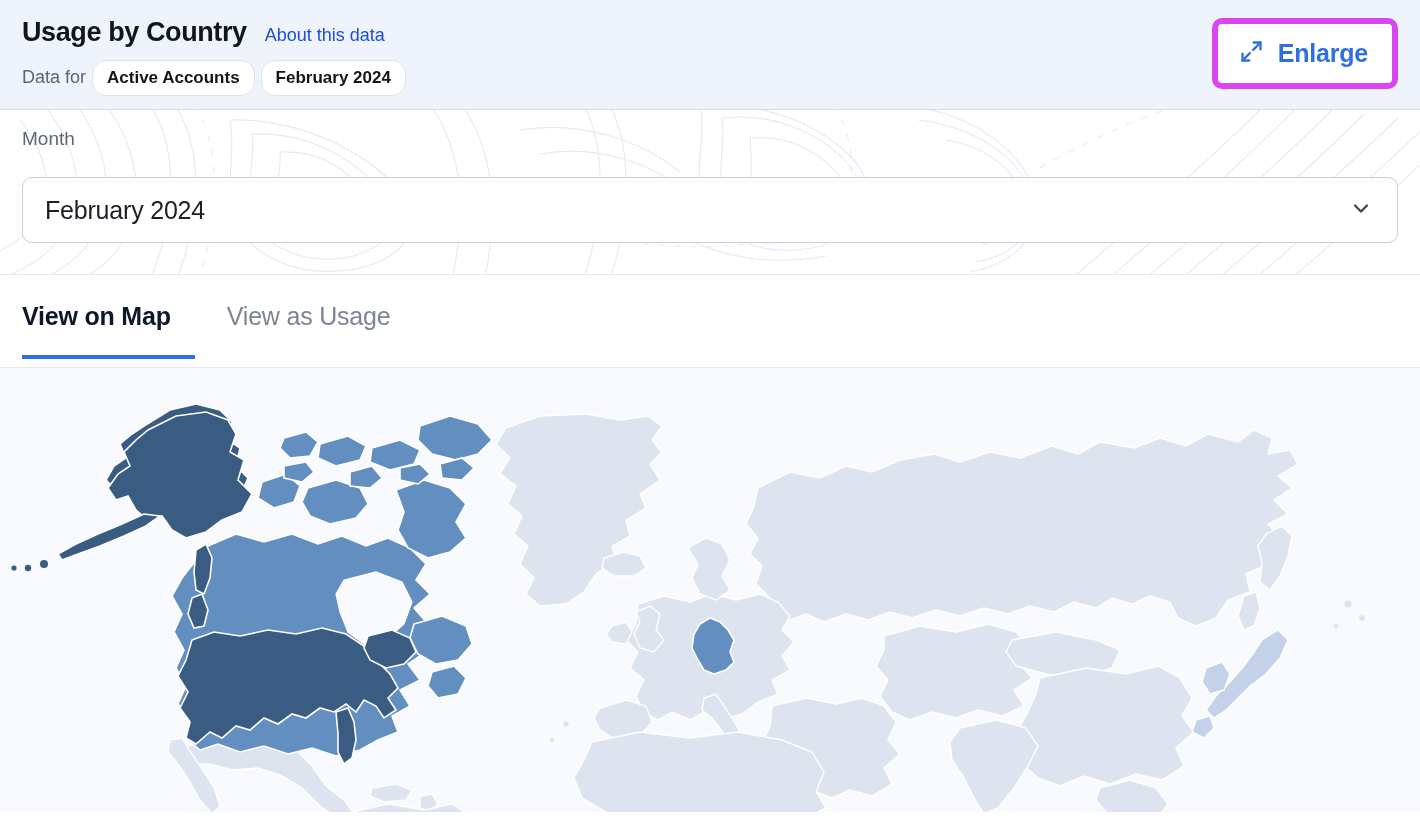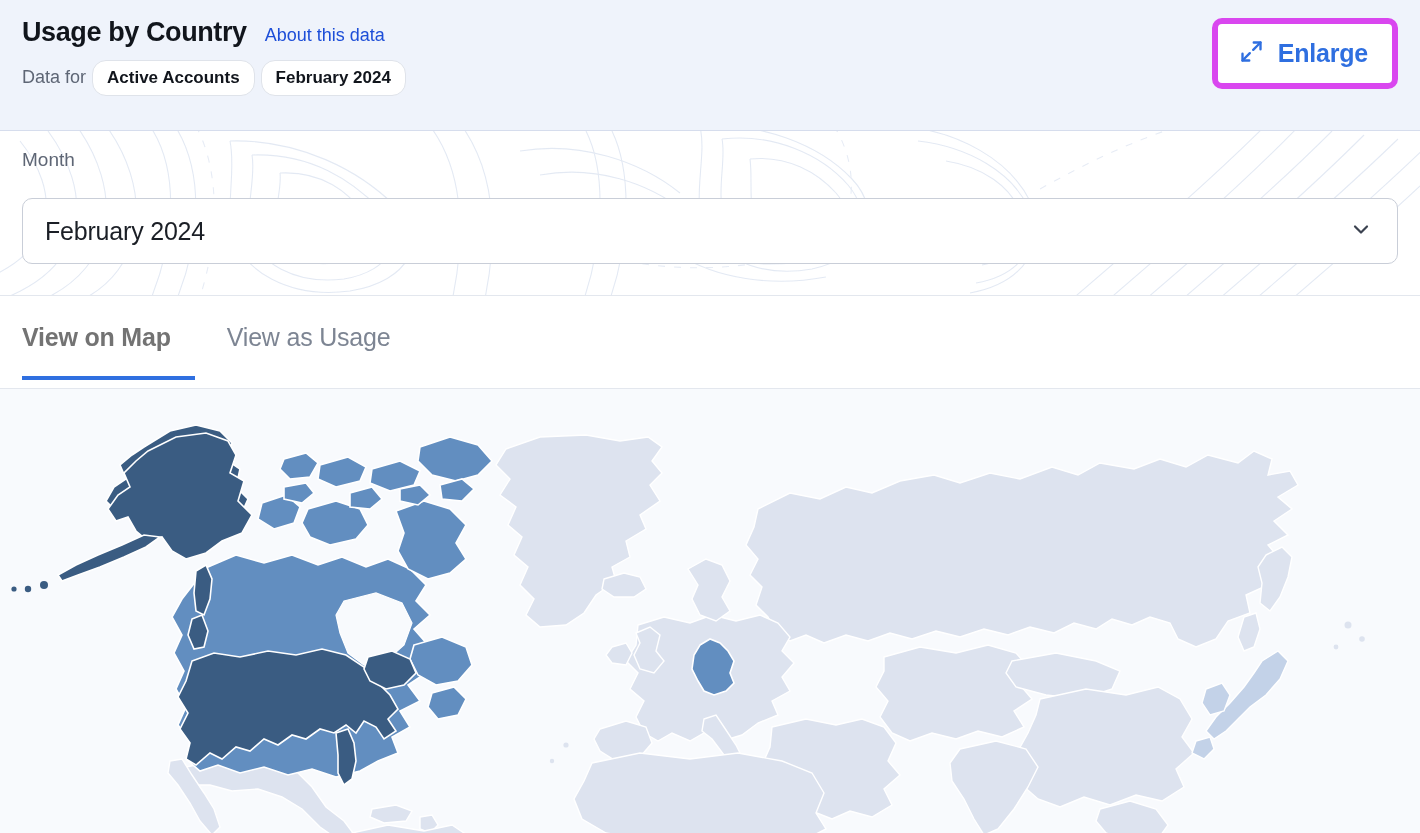--- a/index.html
+++ b/index.html
@@ -12,21 +12,21 @@
     height: 833px;
     overflow: hidden;
     font-family: "Liberation Sans", sans-serif;
     -webkit-font-smoothing: antialiased;
     color: #1b1f26;
   }
 
   
   .card-header {
     position: relative;
-    height: 131px;
+    height: 110px;
     box-sizing: border-box;
     background: #eff3fb;
     border-bottom: 1px solid #d6dded;
     padding: 18px 20px 12px 22px;
   }
   .title-row {
     display: flex;
     align-items: baseline;
     gap: 18px;
   }
@@ -150,21 +150,21 @@
     position: relative;
     font-size: 25px;
     letter-spacing: -0.2px;
     color: #7d8593;
     padding: 0 12px 28px 12px;
     cursor: pointer;
     white-space: nowrap;
   }
   .tab:first-child { padding-left: 0; }
   .tab.active {
-    color: #737373;
+    color: #0f172a;
     font-weight: bold;
   }
   .tab.active::after {
     content: "";
     position: absolute;
     left: 0;
     right: 0;
     bottom: 0;
     height: 4px;
     background: #2f6fe0;

